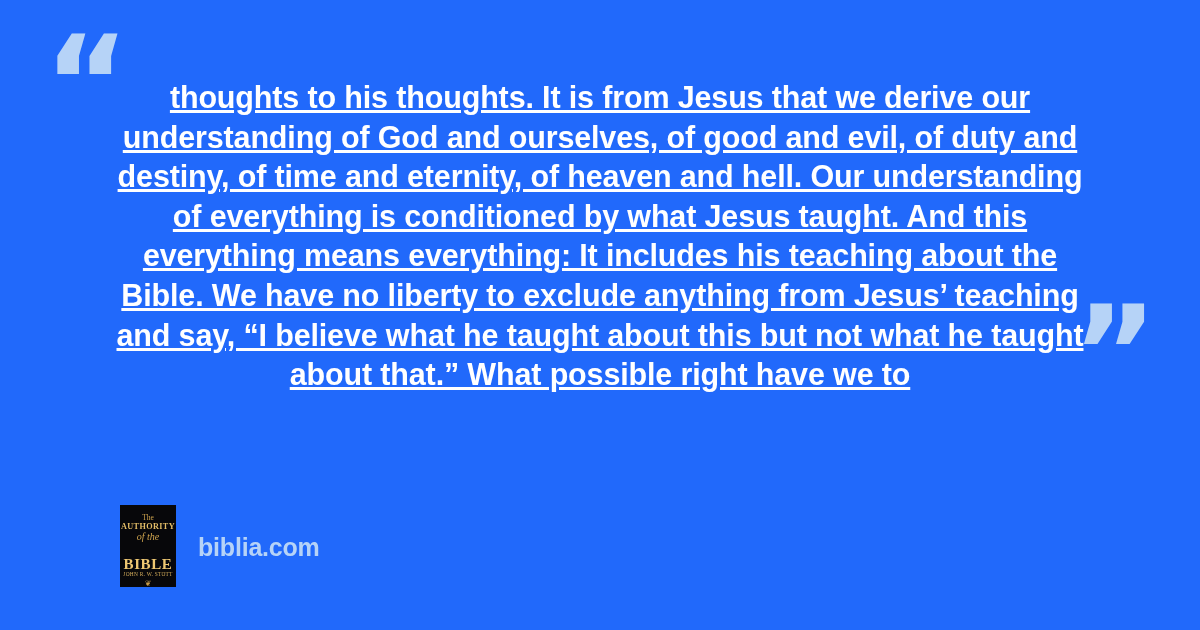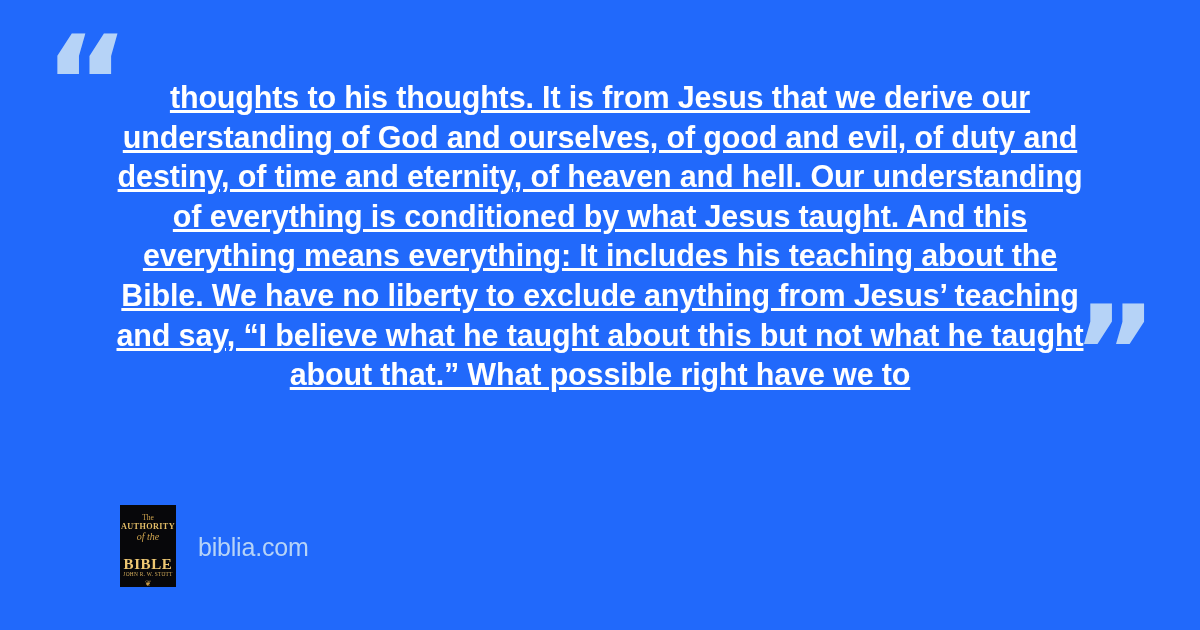--- a/index.html
+++ b/index.html
@@ -152,21 +152,21 @@
     font-family: "Liberation Sans", sans-serif;
     font-weight: 700;
     font-size: 43px;
     line-height: 48px;
     letter-spacing: -0.4px;
     white-space: nowrap;
   }
   .footer-url {
     color: #b6d3f7;
     font-family: "Liberation Sans", sans-serif;
-    font-weight: 400;
+    font-weight: 700;
     font-size: 25px;
     line-height: 30px;
     letter-spacing: -0.2px;
     margin-top: 1px;
     white-space: nowrap;
   }
 </style>
 </head>
 <body>
 

